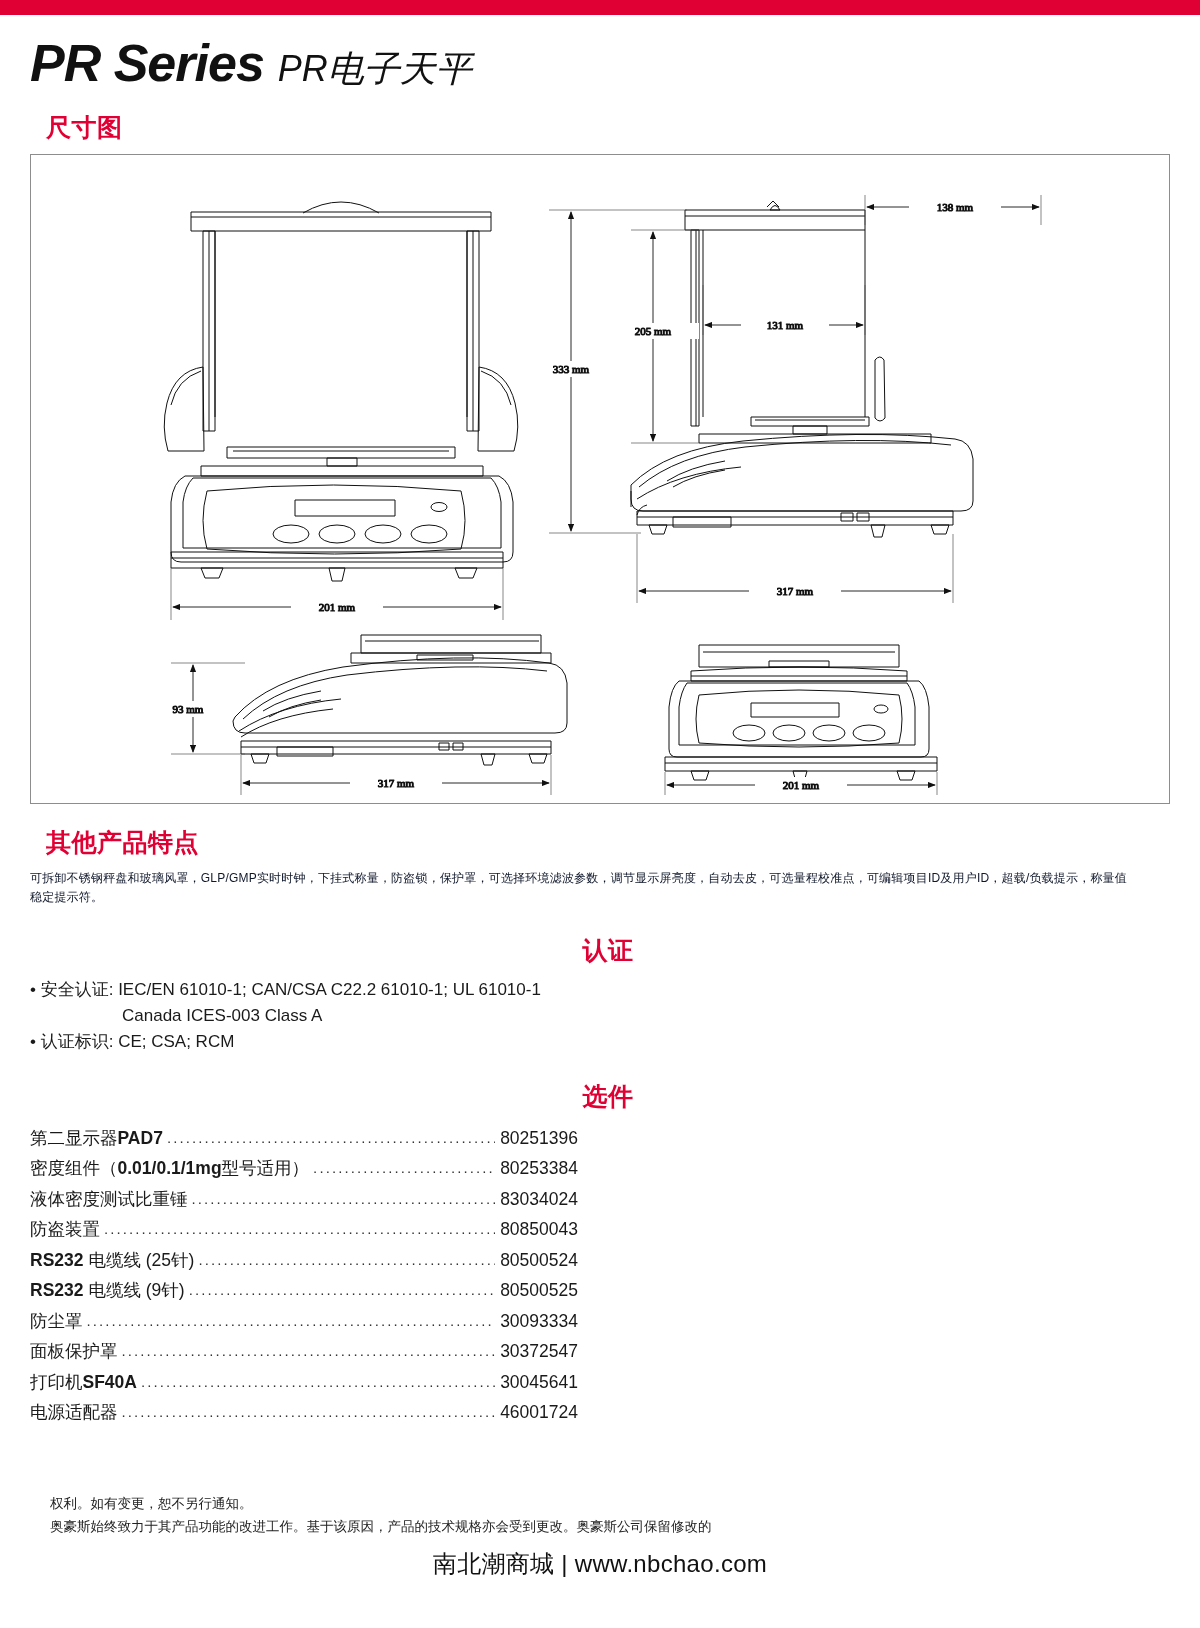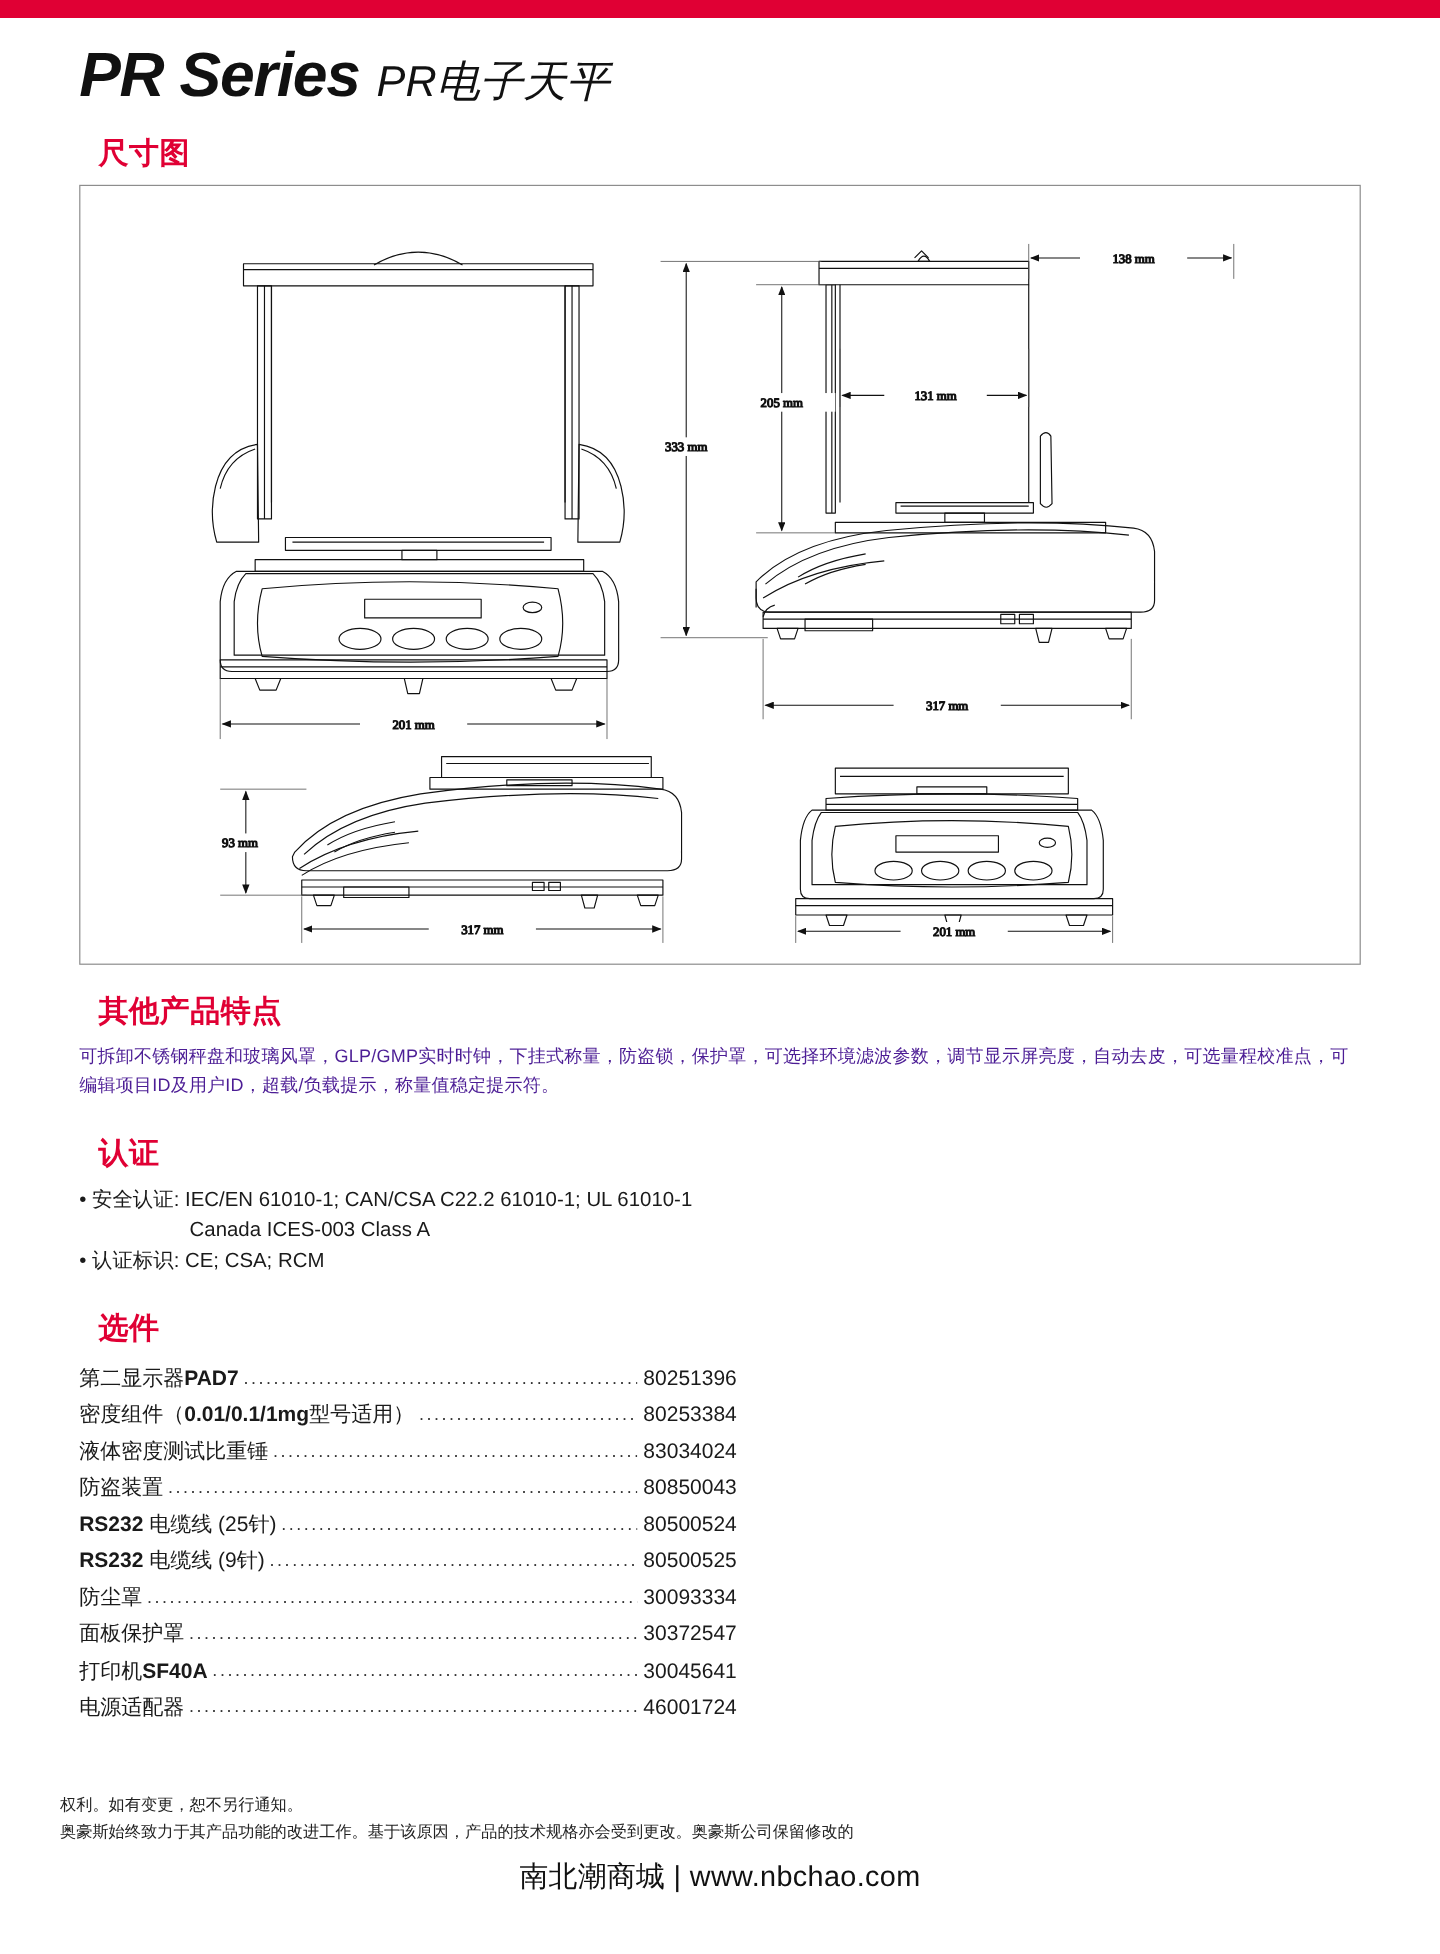--- a/index.html
+++ b/index.html
@@ -9,21 +9,21 @@
     font-family:"Liberation Sans","DejaVu Sans",sans-serif;
     color:#1a1a1a;
     overflow:hidden;
     position:relative;
   }
   .topbar{
     width:100%;height:15px;
     background:#e00034;
   }
   .page{
-    padding:0 66px;
+    padding:0 30px;
     box-sizing:border-box;
   }
   .title-row{
     margin-top:22px;
     display:flex;
     align-items:baseline;
     gap:14px;
     white-space:nowrap;
   }
   .title-main{
@@ -41,37 +41,37 @@
     color:#111;
     line-height:1;
   }
   .sec-head{
     color:#e00034;
     font-weight:700;
     font-size:25px;
     margin:22px 0 10px 16px;
     letter-spacing:0.5px;
   }
-  .sec-head.tight{margin-top:26px;}
+  .sec-head.tight{margin-top:26px;text-align:center;}
 
   
   .drawbox{
     border:1px solid #8d8d8d;
     height:650px;
     position:relative;
     background:#fff;
     box-sizing:border-box;
   }
   .drawbox svg{display:block;width:100%;height:100%;}
 
   
   .features{
-    font-size:15px;
+    font-size:12px;
     line-height:1.62;
-    color:#4c1d95;
+    color:#0f172a;
     max-width:1100px;
     letter-spacing:0.2px;
   }
 
   
   .cert-list{
     font-size:17px;
     line-height:1.52;
   }
   .cert-line{white-space:nowrap;}

